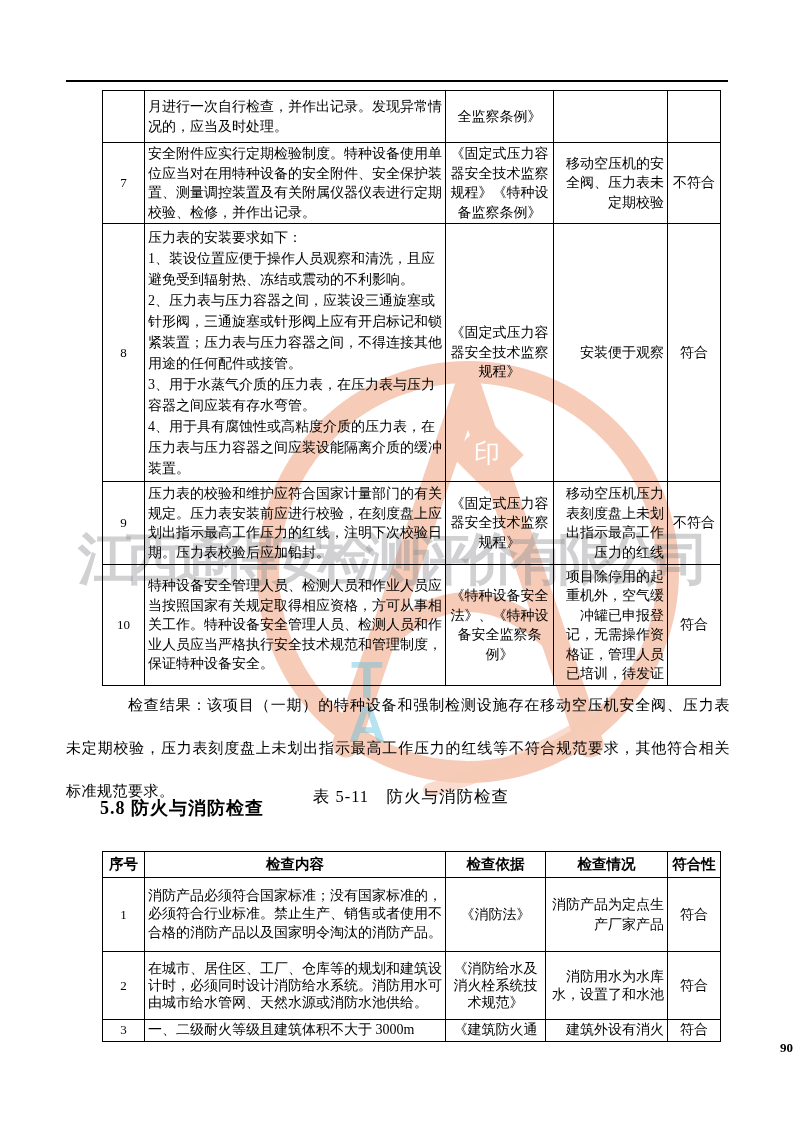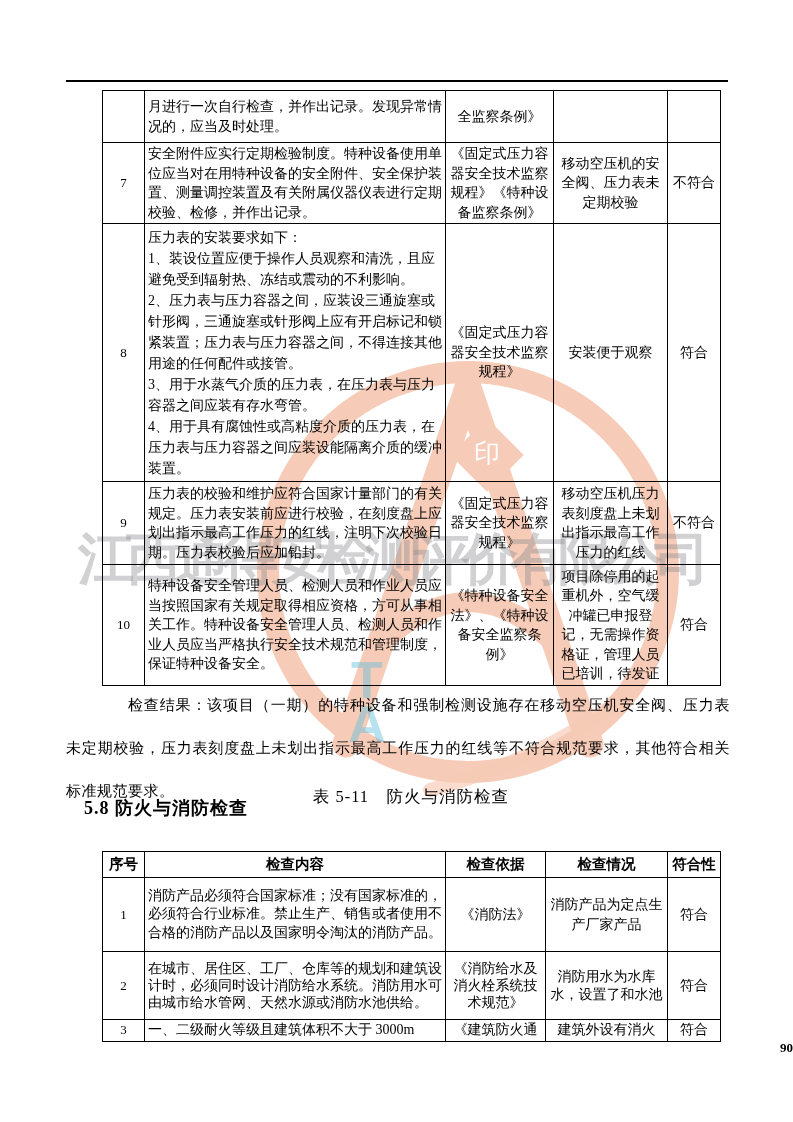--- a/index.html
+++ b/index.html
@@ -26,39 +26,39 @@
     position:absolute; top:57px; left:66px; width:662px;
     font-size:11px; letter-spacing:1.6px; text-align:center; white-space:nowrap;
   }
   .header-rule { position:absolute; top:80px; left:66px; width:662px; height:2px; background:#000; }
 
   table { border-collapse:collapse; table-layout:fixed; position:absolute; background:transparent; }
   td,th { border:1px solid #000; font-size:14px; line-height:19.5px; padding:1px 3px; overflow:hidden; }
   td.c-no   { text-align:center; font-size:13px; }
   td.c-body { text-align:left; }
   td.c-basis{ text-align:center; }
-  td.c-sit  { text-align:center; }
+  td.c-sit  { text-align:right; }
   td.c-conf { text-align:center;margin-left:12px; }
   .pre { white-space:pre-line; }
   .vtop { vertical-align:top; }
 
   #table1 { left:102px; top:90px; width:618px;padding-left:34px; }
   #table1 td { vertical-align:middle; }
   #table2 { left:102px; top:851px; width:618px; }
   #table2 th { font-size:14.5px; font-weight:bold; text-align:center; padding:2px;margin-left:21px; }
   #table2 td { vertical-align:middle; }
   #table2 tr.clip td { vertical-align:top; line-height:18px; }
 
   .result-par {
     position:absolute; top:684px; left:66px; width:664px;
     font-size:15px; line-height:43px; text-align:justify; text-indent:62px;
     letter-spacing:0.5px;
   }
   .section-heading {
-    position:absolute; top:796px; left:84px;
+    position:absolute; top:796px; left:100px;
     font-size:18px; font-weight:bold; letter-spacing:1px;
   }
   .table-caption {
     position:absolute; top:786px; left:102px; width:618px;
     font-size:16.5px; text-align:center; letter-spacing:1px;
   }
   .page-number {
     position:absolute; top:1040px; left:0; width:100%;
     text-align:right; font-size:13px;font-weight:bold;
   }

